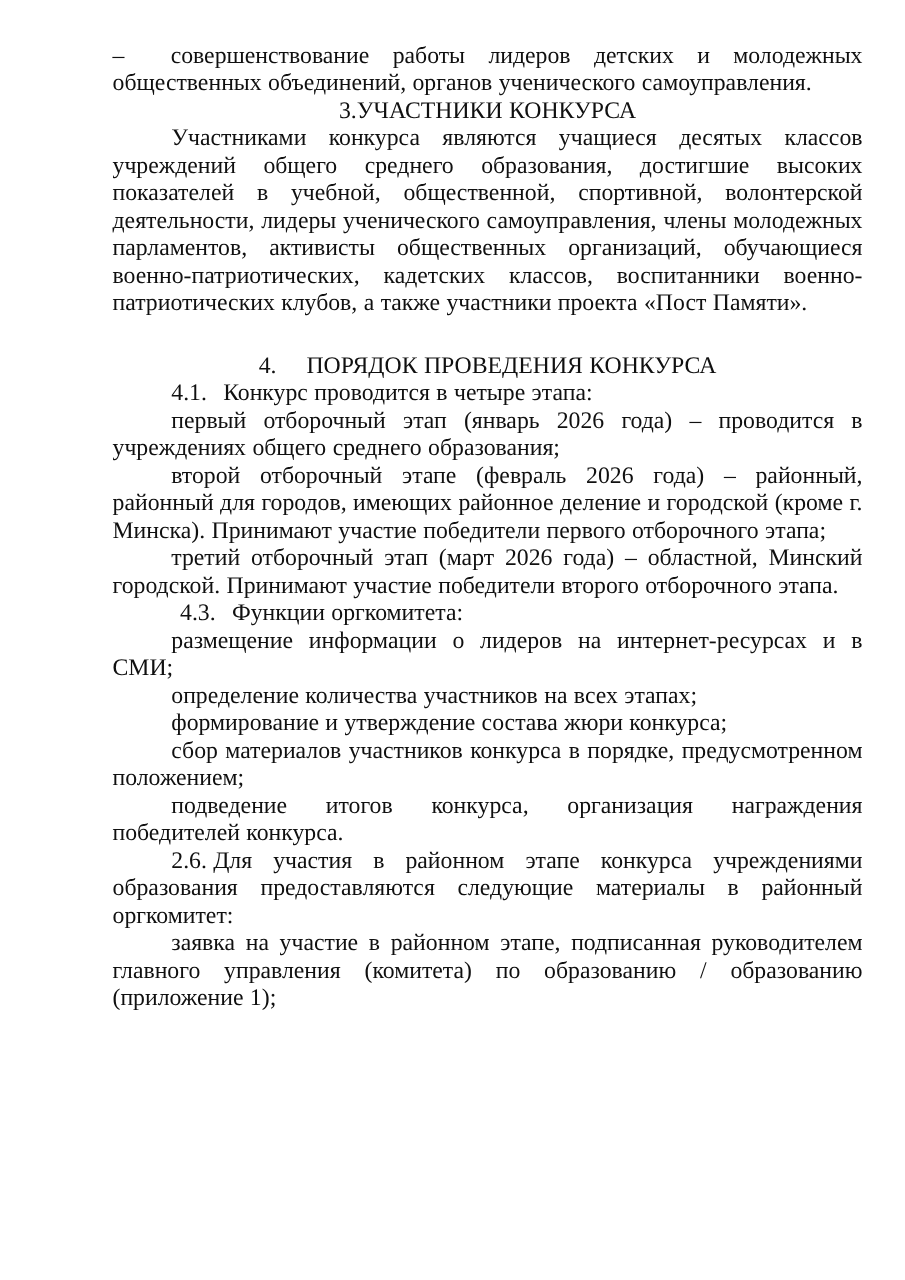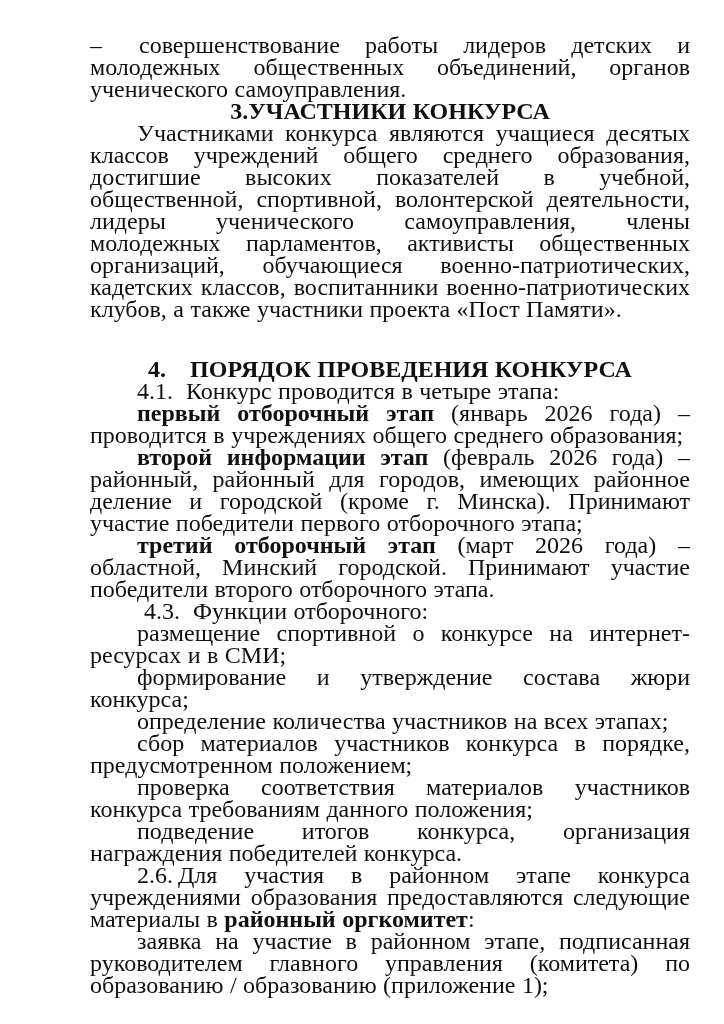--- a/index.html
+++ b/index.html
@@ -12,35 +12,35 @@
     overflow: hidden;
   }
   .page {
     box-sizing: border-box;
     width: 724px;
     height: 1024px;
     padding: 34px 34px 20px 90px;
   }
   p {
     margin: 0;
-    font-size: 24px;
+    font-size: 19px;
     line-height: 22px;
     text-align: justify;
     text-indent: 47px;
     word-spacing: 0.02em;
   }
   .no-indent { text-indent: 0; }
   .heading {
     text-align: center;
     text-indent: 0;
-    font-weight: bold;
+    font-weight: normal;
   }
-  .heading-4 { margin-top: 38px; }
+  .heading-4 { margin-top: 28px; }
   .indent-lg { text-indent: 54px; }
-  b { font-weight: bold; }
+  b { font-weight: normal; }
   .tab { display: inline-block; width: 37px; }
   .tab-sm { display: inline-block; width: 24px; }
   .numgap { display: inline-block; width: 13px; }
   .numgap-sm { display: inline-block; width: 5px; }
 </style>
 </head>
 <body>
 
 <div class="page">
 
@@ -49,32 +49,31 @@
   <p class="heading">3.УЧАСТНИКИ КОНКУРСА</p>
 
   <p>Участниками конкурса являются учащиеся десятых классов учреждений общего среднего образования, достигшие высоких показателей в учебной, общественной, спортивной, волонтерской деятельности, лидеры ученического самоуправления, члены молодежных парламентов, активисты общественных организаций, обучающиеся военно-патриотических, кадетских классов, воспитанники военно-патриотических клубов, а также участники проекта «Пост Памяти».</p>
 
   <p class="heading heading-4"><span>4.</span><span class="tab-sm"></span><span>ПОРЯДОК ПРОВЕДЕНИЯ КОНКУРСА</span></p>
 
   <p><span>4.1.</span><span class="numgap"></span><span>Конкурс проводится в четыре этапа:</span></p>
 
   <p><b>первый отборочный этап</b><span> (январь 2026 года) – проводится в учреждениях общего среднего образования;</span></p>
 
-  <p><b>второй информации этап</b><span> (февраль 2026 года) – районный, районный для городов, имеющих районное деление и городской (кроме г. Минска). Принимают участие победители первого отборочного этапа;</span></p>
+  <p><b>второй отборочный этапе</b><span> (февраль 2026 года) – районный, районный для городов, имеющих районное деление и городской (кроме г. Минска). Принимают участие победители первого отборочного этапа;</span></p>
 
   <p><b>третий отборочный этап</b><span> (март 2026 года) – областной, Минский городской. Принимают участие победители второго отборочного этапа.</span></p>
 
 
 
-  <p class="indent-lg"><span>4.3.</span><span class="numgap"></span><span>Функции отборочного:</span></p>
+  <p class="indent-lg"><span>4.3.</span><span class="numgap"></span><span>Функции оргкомитета:</span></p>
 
-  <p>размещение спортивной о конкурсе на интернет-ресурсах и в СМИ;</p>
+  <p>размещение информации о лидеров на интернет-ресурсах и в СМИ;</p>
+  <p>определение количества участников на всех этапах;</p>
   <p>формирование и утверждение состава жюри конкурса;</p>
-  <p>определение количества участников на всех этапах;</p>
   <p>сбор материалов участников конкурса в порядке, предусмотренном положением;</p>
-  <p>проверка соответствия материалов участников конкурса требованиям данного положения;</p>
   <p>подведение итогов конкурса, организация награждения победителей конкурса.</p>
 
   <p><span>2.6.</span><span class="numgap-sm"></span><span>Для участия в районном этапе конкурса учреждениями образования предоставляются следующие материалы в </span><b>районный оргкомитет</b><span>:</span></p>
 
   <p>заявка на участие в районном этапе, подписанная руководителем главного управления (комитета) по образованию / образованию (приложение 1);</p>
 
 </div>
 
 </body></html>

